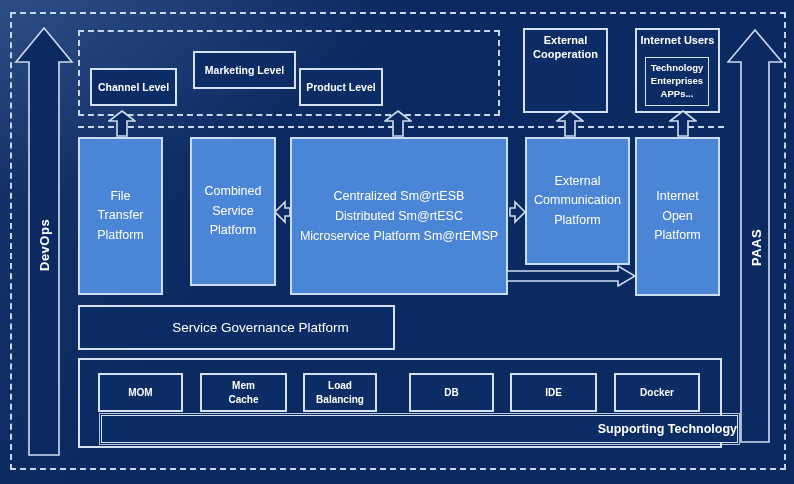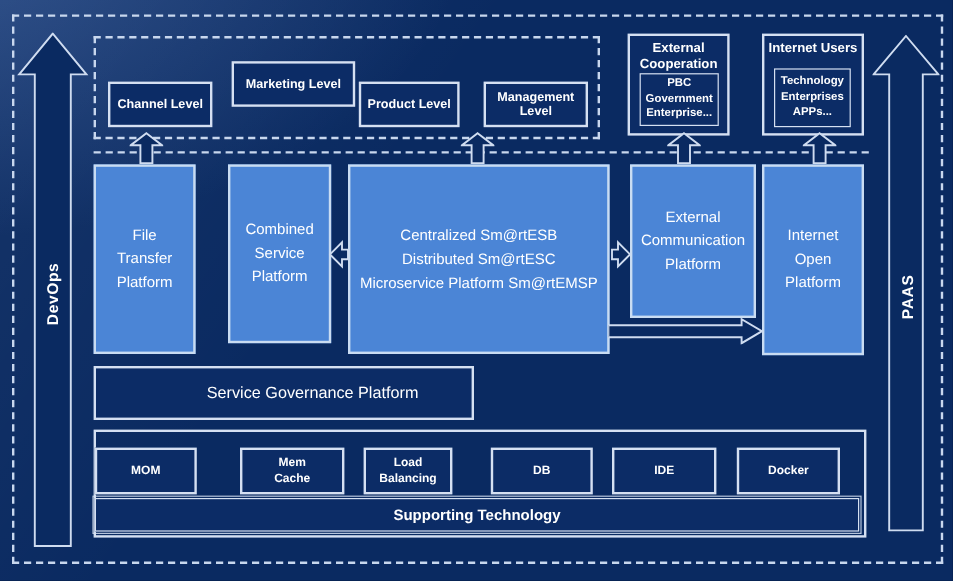--- a/index.html
+++ b/index.html
@@ -55,29 +55,24 @@
 
   <div class="abs flexc box-dark lvl" style="left:90px;top:68px;width:87px;height:38px;">
       <span>Channel Level</span>
     </div>
   <div class="abs flexc box-dark lvl" style="left:193px;top:51px;width:103px;height:38px;">
       <span>Marketing Level</span>
     </div>
   <div class="abs flexc box-dark lvl" style="left:299px;top:68px;width:84px;height:38px;">
       <span>Product Level</span>
     </div>
-  <div class="abs flexc box-dark lvl" style="left:403px;top:68px;width:87px;height:38px;">
-      <span>Management Level</span>
-    </div>
 
   <div class="abs box-dark" style="left:523px;top:28px;width:85px;height:85px;">
     <div class="cap pre" style="text-align:center;">External
 Cooperation</div>
-    <div class="abs flexc inner-sm pre" style="left:8px;top:31px;width:66px;height:44px;">PBC Government
-Enterprise...</div>
   </div>
 
   <div class="abs box-dark" style="left:635px;top:28px;width:85px;height:85px;">
     <div class="cap cap-bold" style="text-align:center;">Internet Users</div>
     <div class="abs flexc inner-sm pre" style="left:8px;top:27px;width:64px;height:49px;">Technology
 Enterprises
 APPs...</div>
   </div>
 
   <div class="abs dashed-line" style="left:78px;top:126px;width:646px;height:0;"></div>
@@ -121,26 +116,26 @@
   <svg class="abs shape" style="left:507px;top:265px;" width="129" height="22" viewBox="0 0 129 22">
       <polygon points="0,6 111,6 111,1 128,11 111,21 111,16 0,16"></polygon>
     </svg>
 
   <div class="abs flexc box-dark gov" style="left:78px;top:305px;width:317px;height:45px;">
       <span>Service Governance Platform</span>
     </div>
 
   <div class="abs box-dark" style="left:78px;top:358px;width:644px;height:90px;background:transparent;"></div>
 
-  <div class="abs flexc box-dark tech pre" style="left:79px;top:373px;width:85px;height:39px;">MOM</div>
+  <div class="abs flexc box-dark tech pre" style="left:98px;top:373px;width:85px;height:39px;">MOM</div>
   <div class="abs flexc box-dark tech pre" style="left:200px;top:373px;width:87px;height:39px;">Mem
 Cache</div>
   <div class="abs flexc box-dark tech pre" style="left:303px;top:373px;width:74px;height:39px;">Load
 Balancing</div>
   <div class="abs flexc box-dark tech pre" style="left:409px;top:373px;width:85px;height:39px;">DB</div>
   <div class="abs flexc box-dark tech pre" style="left:510px;top:373px;width:87px;height:39px;">IDE</div>
   <div class="abs flexc box-dark tech pre" style="left:614px;top:373px;width:86px;height:39px;">Docker</div>
 
-  <div class="abs flexc bar" style="left:79px;top:415px;width:637px;height:28px;">
+  <div class="abs flexc bar" style="left:101px;top:415px;width:637px;height:28px;justify-content:flex-end;">
       <span>Supporting Technology</span>
     </div>
 
 </div>
 
 </body></html>

